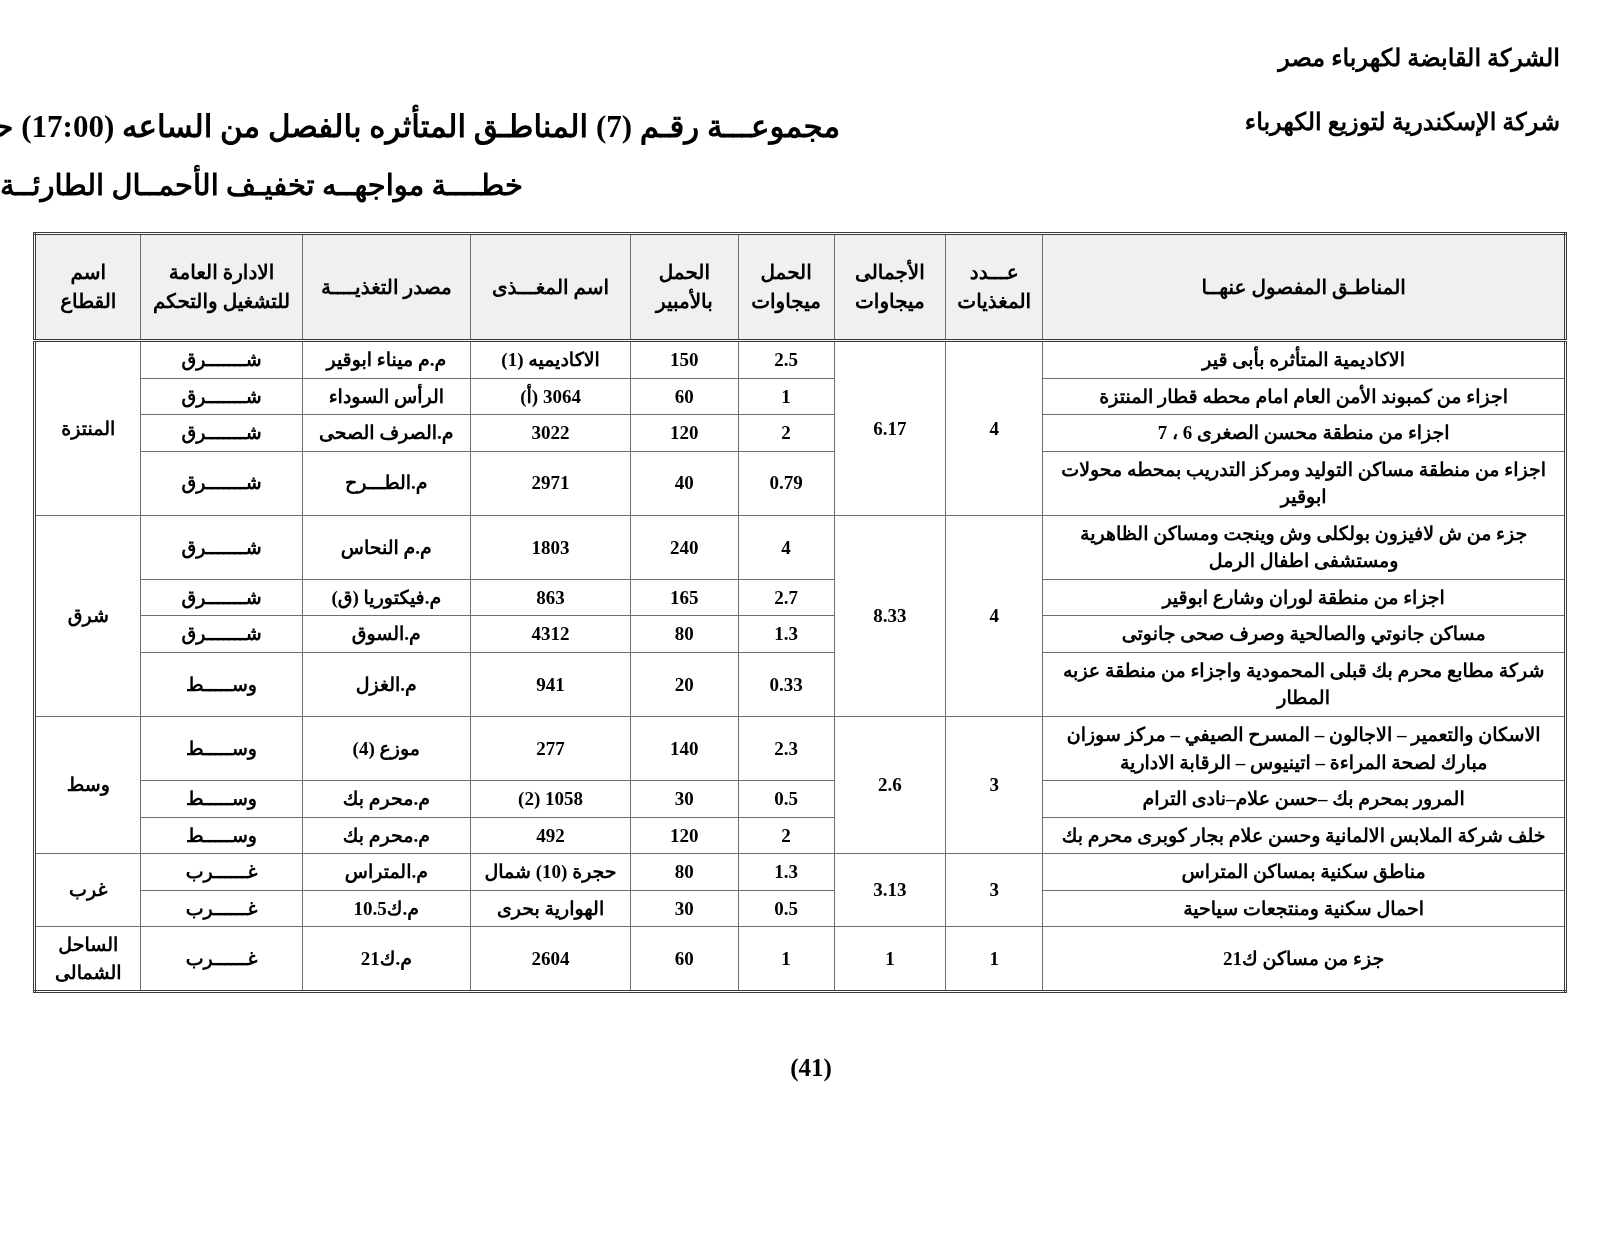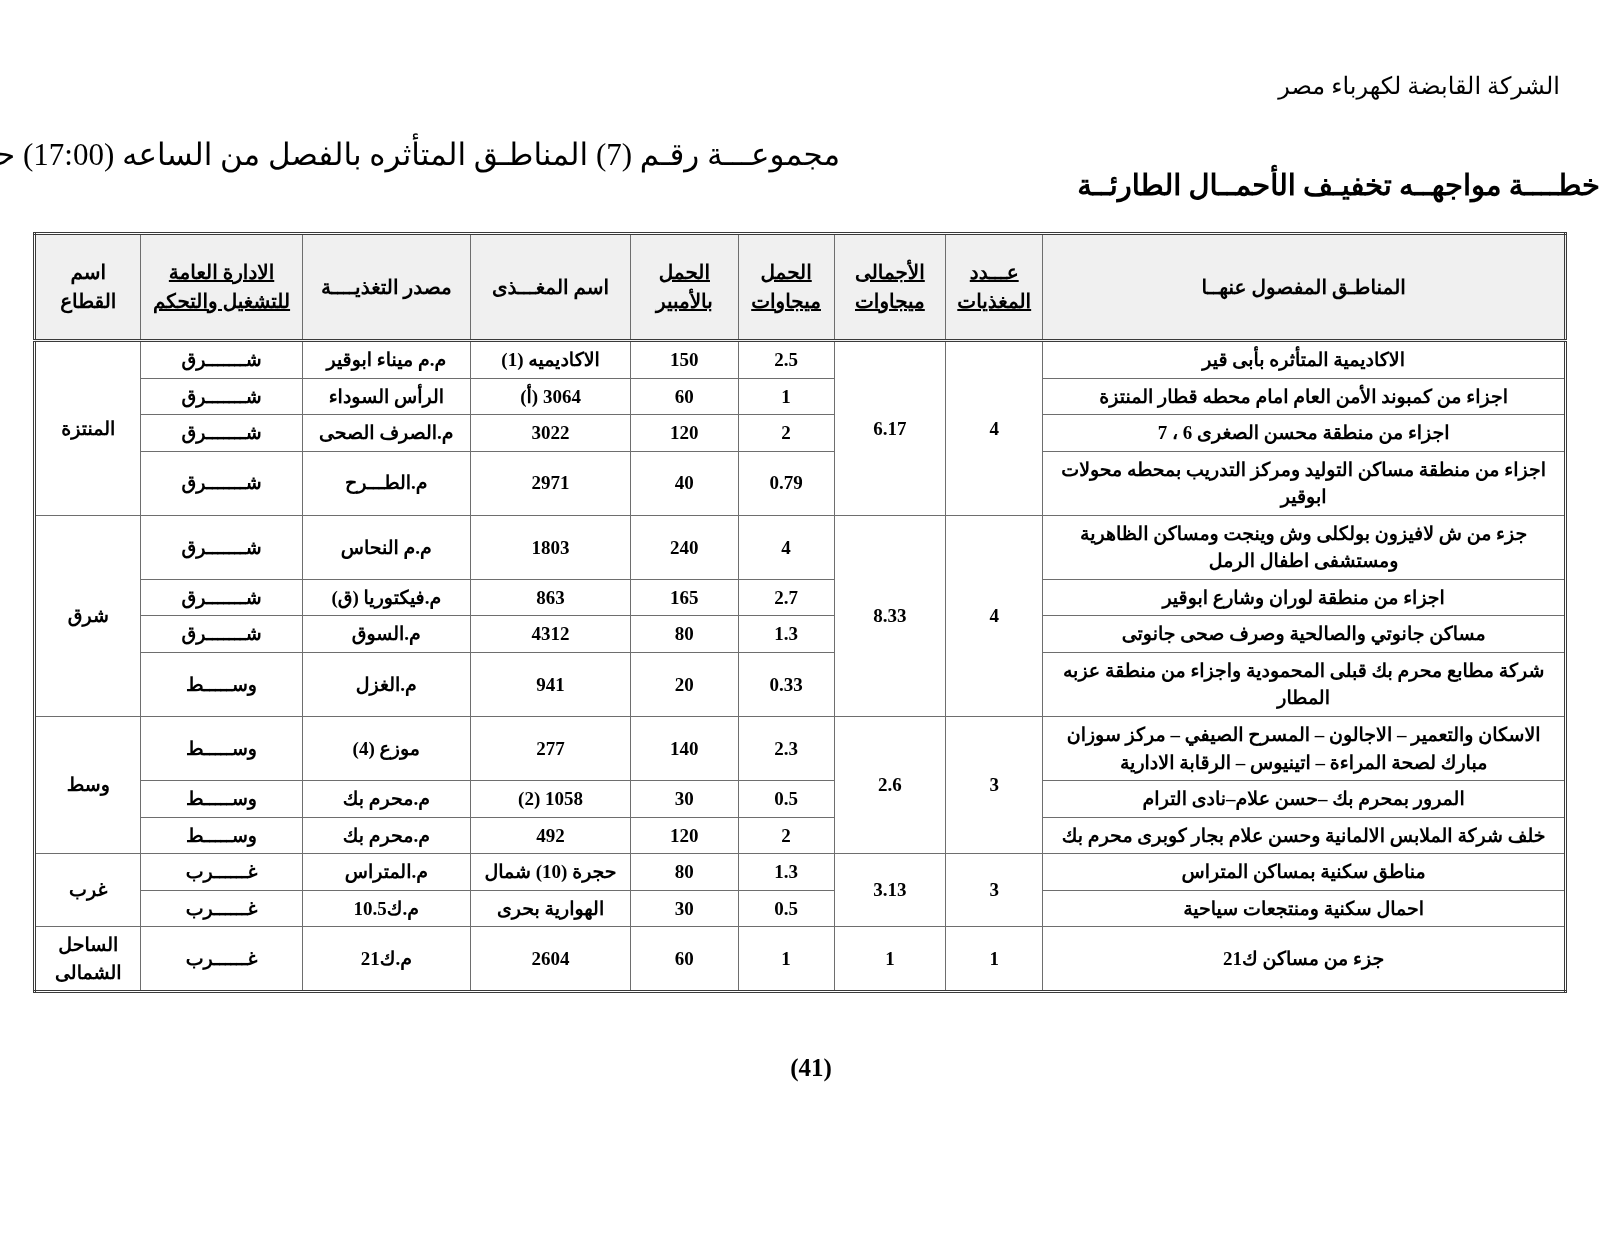--- a/index.html
+++ b/index.html
@@ -20,23 +20,22 @@
   .page {
     position: relative;
     width: 1600px;
     height: 1236px;
     box-sizing: border-box;
   }
 
   
   .hdr-line {
     position: absolute;
-    font-weight: normal;
+    font-weight: bold;
     white-space: nowrap;
-    margin-top: 28px;
   }
   .hdr-company {
     top: 44px;
     right: 40px;
     font-size: 24px;
     letter-spacing: 0.2px;
   }
   .hdr-branch {
     top: 108px;
     right: 40px;
@@ -45,25 +44,24 @@
   .hdr-group {
     top: 108px;
     right: 760px;
     font-size: 31px;
   }
   .doc-title {
     position: absolute;
     top: 168px;
     left: 0;
     right: 0;
-    text-align: right;
+    text-align: left;
     font-size: 29px;
     font-weight: bold;
     letter-spacing: 0.5px;
-    margin-left: 8px;
   }
 
   
   .tbl-wrap {
     position: absolute;
     top: 232px;
     right: 33px;
     left: 33px;
   }
   table.plan {
@@ -105,40 +103,41 @@
     font-size: 19px;
     padding: 6px 12px;
   }
   td.sector, td.grp {
     font-size: 20px;
   }
   .num {
     font-family: "Liberation Serif", "DejaVu Serif", serif;
     font-size: 21px;
   }
-  .hdr-two-line { line-height: 1.35; text-decoration: underline; }
+  .hdr-two-line { line-height: 1.35; }
 
   
   .page-no {
     position: absolute;
     top: 1054px;
     left: 0;
     right: 0;
     text-align: center;
     font-size: 25px;
     font-weight: bold;
     margin-left: 22px;
   }
 </style>
 </head>
 <body>
 
 <div class="page">
 
   <div class="hdr-line hdr-company">الشركة القابضة لكهرباء مصر</div>
+  <div class="hdr-line hdr-branch">شركة الإسكندرية لتوزيع الكهرباء</div>
   <div class="hdr-line hdr-group">مجموعـــة رقـم (7) المناطـق المتأثره بالفصل من الساعه (17:00) حتى الساعه (19:00)</div>
 
   <div class="doc-title">خطــــة مواجهــه تخفيـف الأحمــال الطارئــة</div>
 
   <div class="tbl-wrap">
     <table class="plan">
       <colgroup>
         <col class="c-areas">
           <col class="c-count">
           <col class="c-totalmw">

